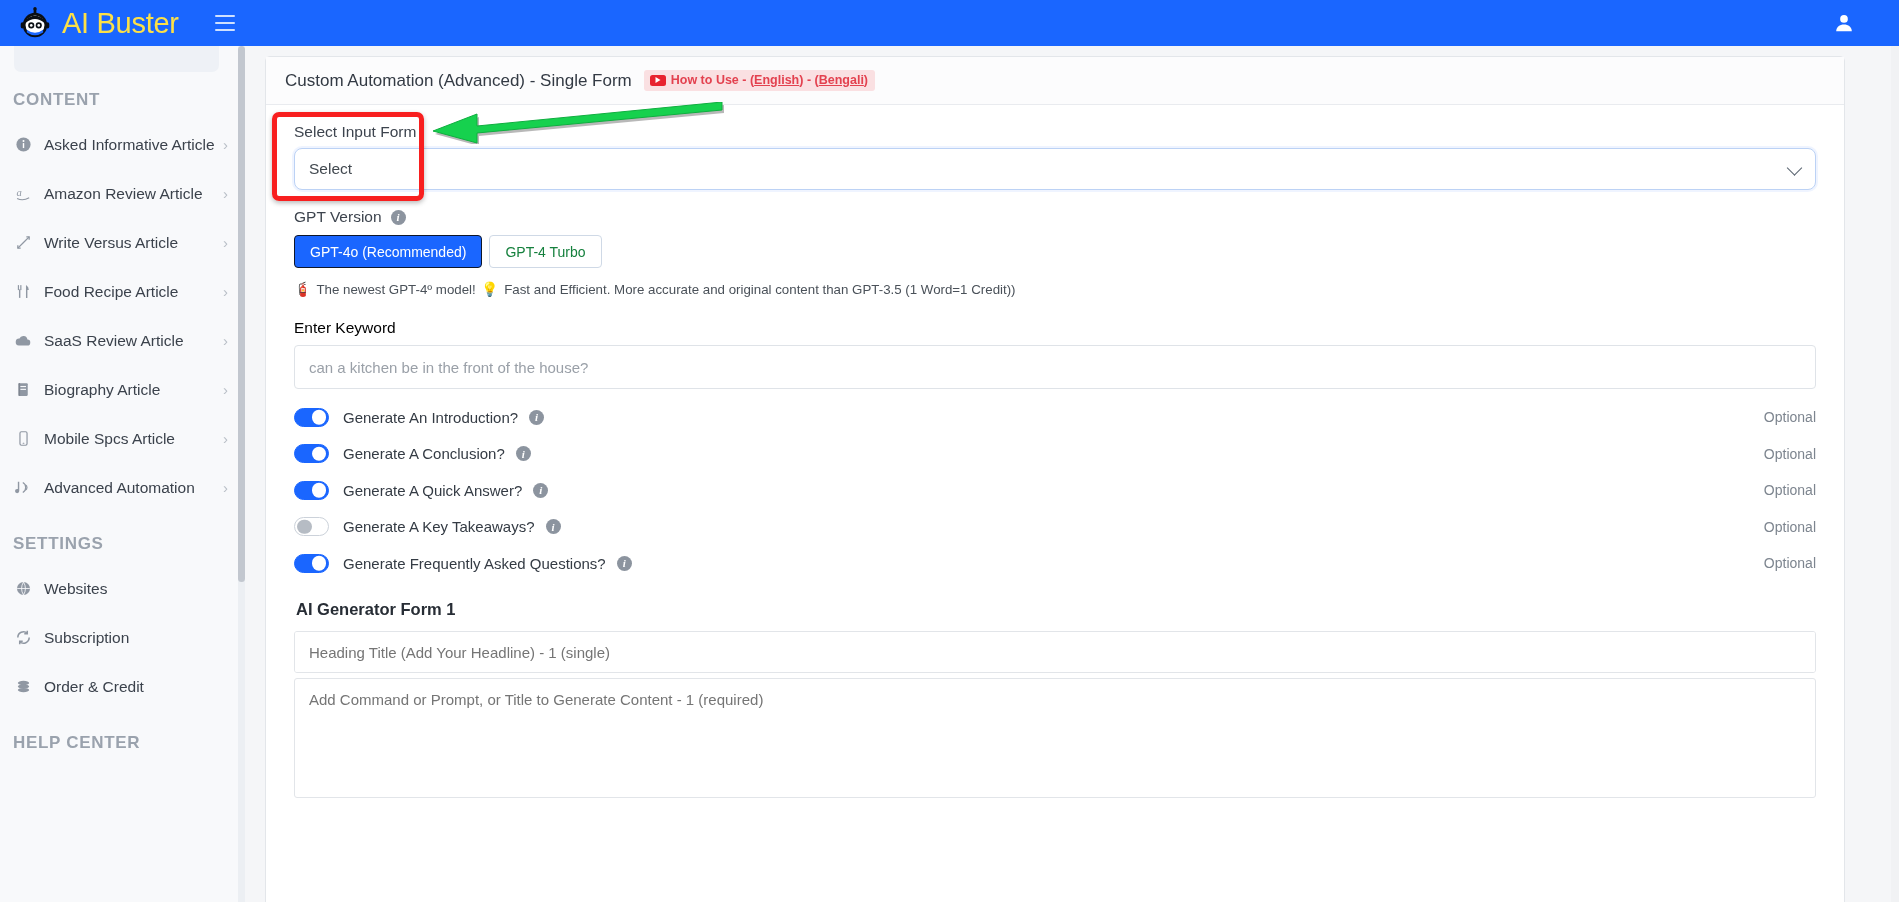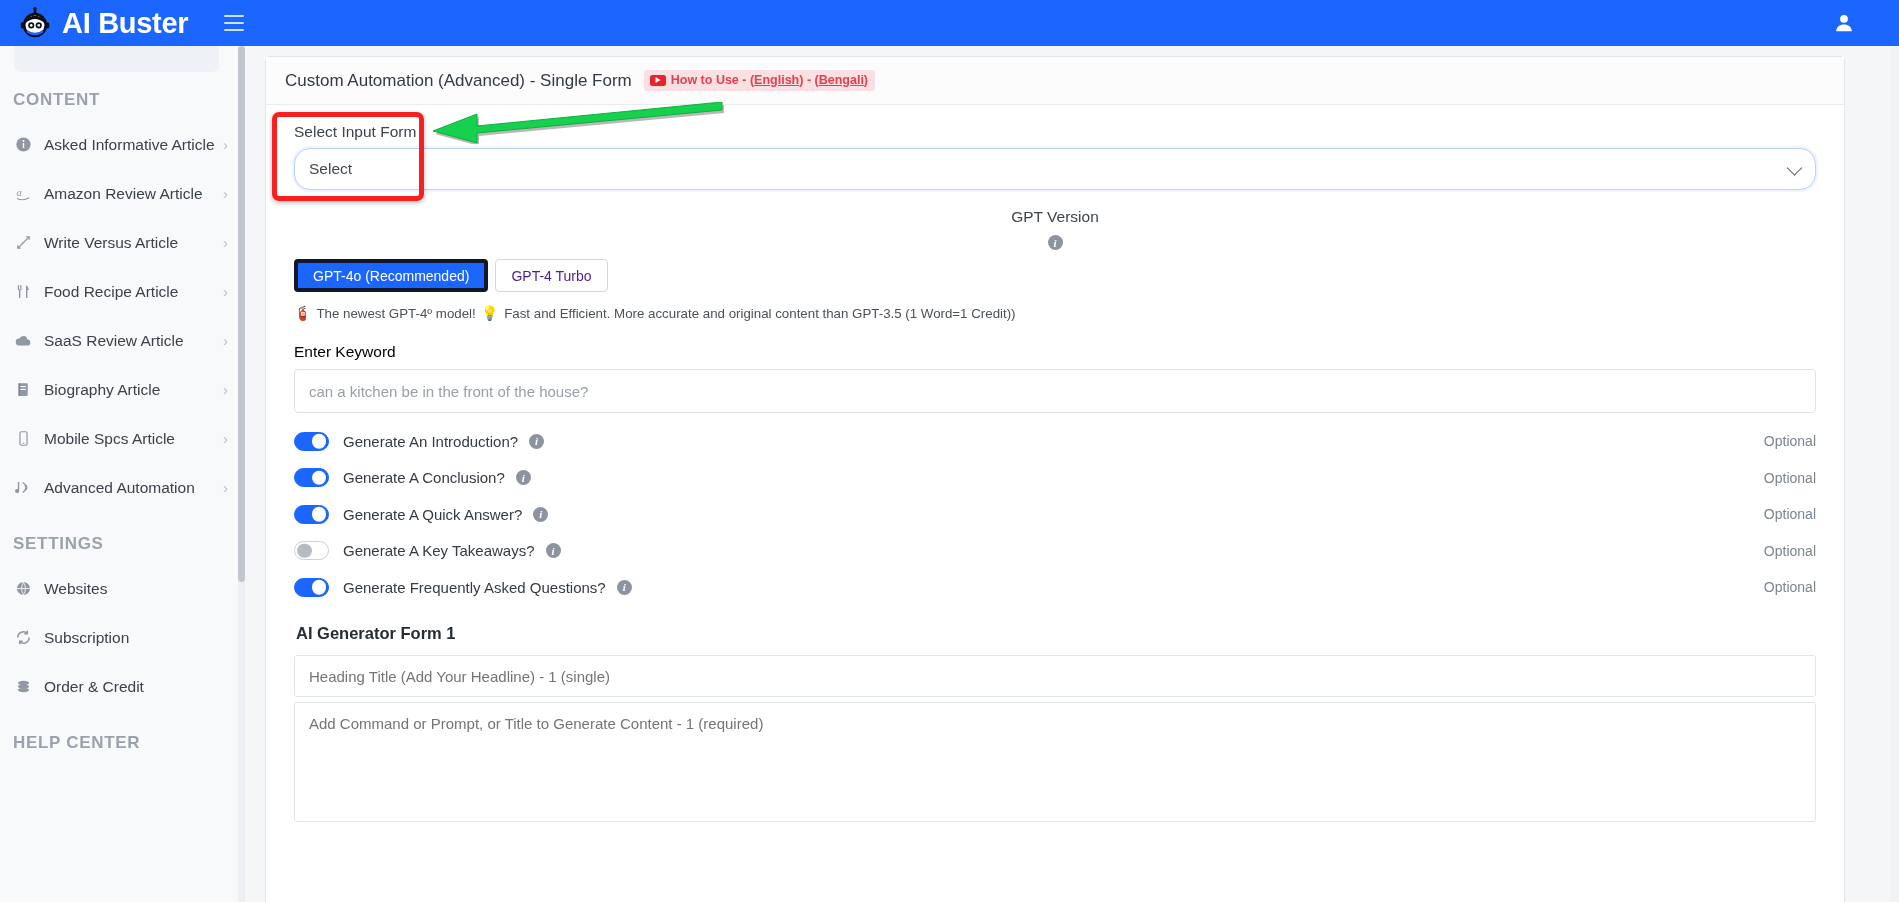--- a/index.html
+++ b/index.html
@@ -17,21 +17,21 @@
     background: #1a66ff;
     display: flex; align-items: center;
     z-index: 40;
   }
   .brand {
     display: flex; align-items: center; gap: 10px;
     margin-left: 18px;
   }
   .bot-logo { width: 34px; height: 34px; flex: 0 0 34px; }
   .brand-name {
-    color: #ffffff; font-size: 29px; font-weight: 700;
+    color: #fde047; font-size: 29px; font-weight: 400;
     letter-spacing: -0.3px; line-height: 1; text-align: center;
   }
   .hamburger {
     margin-left: 36px; width: 20px; height: 16px;
     display: flex; flex-direction: column; justify-content: space-between;
     cursor: pointer;
   }
   .hamburger i { display: block; height: 2.4px; background: #cfe0ff; border-radius: 1px; }
   .hamburger i:nth-child(1) { width: 20px; }
   .hamburger i:nth-child(2) { width: 20px; }
@@ -131,61 +131,61 @@
   }
   .howto-text u { text-decoration: underline; }
 
   .card-body { padding: 18px 28px 0 28px; position: relative; }
 
   .field-label {
     font-size: 15.5px; color: #3d444e; margin-bottom: 7px;
   }
   .select-box {
     height: 42px; width: 100%;
-    border: 1px solid #bcd2f5; border-radius: 16px;
+    border: 1px solid #bcd2f5; border-radius: 8px;
     background: #ffffff;
     display: flex; align-items: center;
     padding: 0 14px; position: relative;
     box-shadow: 0 0 0 2px rgba(26,102,255,0.07);
     cursor: pointer;
   }
   .select-value { font-size: 15.5px; color: #41484f; }
   .select-chev {
     position: absolute; right: 15px; top: 50%;
     transform: translateY(-50%);
     width: 11px; height: 11px;
     border-right: 1.8px solid #5a6470;
     border-bottom: 1.8px solid #5a6470;
     transform: translateY(-60%) rotate(45deg);
   }
 
   .row-gap-18 { height: 18px; }
 
   .sub-label {
     display: flex; align-items: center; gap: 9px;
-    font-size: 15.5px; color: #3d444e; margin-bottom: 9px; flex-direction: column;
+    font-size: 15.5px; color: #3d444e; margin-bottom: 9px;
   }
   .info-ico {
     width: 15px; height: 15px; border-radius: 50%;
     background: #8c949f; color: #ffffff;
     font-size: 11px; font-weight: 700; font-style: italic;
     display: inline-flex; align-items: center; justify-content: center;
     font-family: "Liberation Serif", serif;
     flex: 0 0 15px; cursor: pointer;
   }
 
   .btn-group { display: flex; gap: 7px; }
   .btn {
     height: 33px; padding: 0 15px;
     border-radius: 4px; font-size: 14px;
     display: inline-flex; align-items: center; justify-content: center;
     cursor: pointer; white-space: nowrap;
   }
-  .btn-primary { background: #1a66ff; color: #ffffff; border: 4px solid #0f172a; }
-  .btn-outline { background: #ffffff; color: #4c1d95; border: 1px solid #cfd9e6; }
+  .btn-primary { background: #1a66ff; color: #ffffff; border: 1px solid #0f172a; }
+  .btn-outline { background: #ffffff; color: #15803d; border: 1px solid #cfd9e6; }
 
   .note-line {
     display: flex; align-items: center; gap: 0;
     font-size: 13.3px; color: #4a5159; margin-top: 13px;
   }
   .note-emoji { font-size: 14px; margin-right: 5px; }
 
   .keyword-label { font-size: 15.5px; color: #000000; margin: 22px 0 8px 0; }
   .text-input {
     width: 100%; height: 44px;

